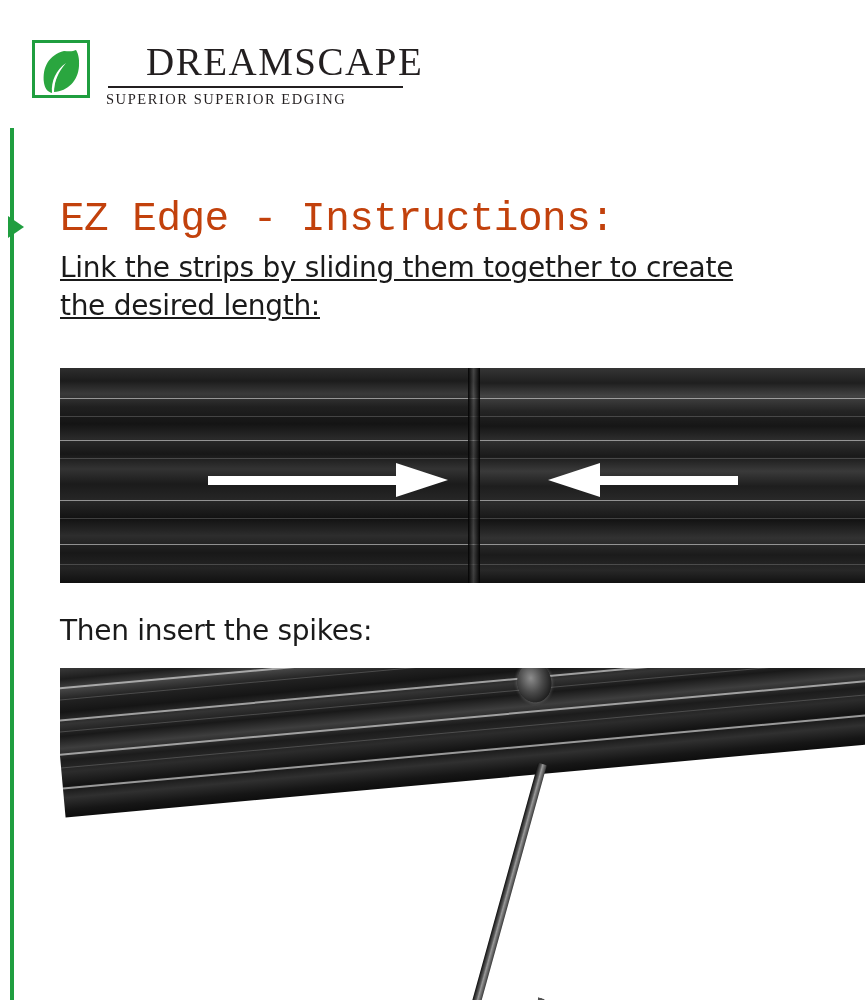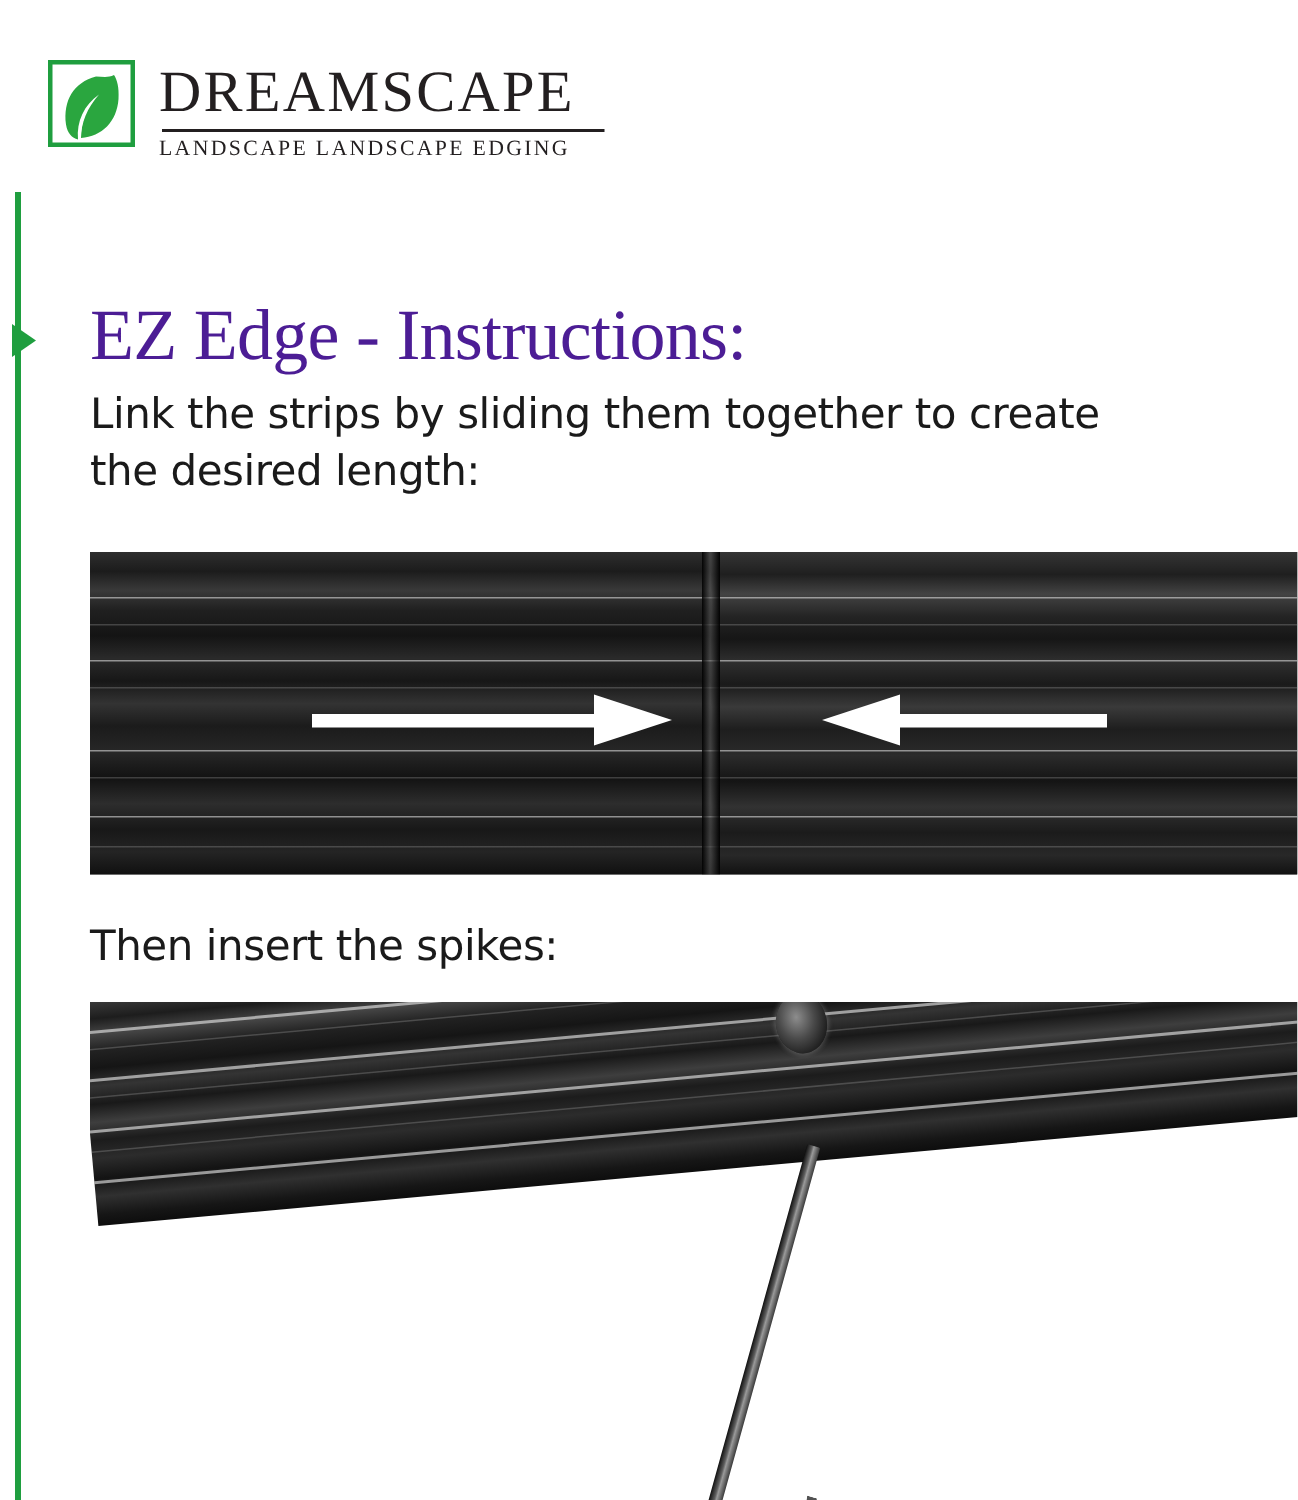--- a/index.html
+++ b/index.html
@@ -57,20 +57,21 @@
     margin-left: 16px;
     padding-top: 2px;
   }
   .brand-name {
     font-family: "Liberation Serif", serif;
     font-size: 39px;
     letter-spacing: 1.5px;
     color: #231f20;
     line-height: 1;
     font-weight: 400;
+    margin-left: 40px;
   }
   .brand-rule {
     width: 295px;
     height: 2px;
     background: #231f20;
     margin: 5px 0 4px 2px;
   }
   .brand-tagline {
     font-family: "Liberation Serif", serif;
     font-size: 14.5px;
@@ -80,37 +81,38 @@
   }
 
   
   .content {
     position: absolute;
     left: 60px;
     top: 196px;
     width: 800px;
   }
   h1.title {
-    font-family: Liberation Serif, serif;
-    font-size: 48px;
+    font-family: Liberation Mono, monospace;
+    font-size: 41px;
     font-weight: 400;
-    color: #4c1d95;
+    color: #c2410c;
     margin: 0 0 6px 0;
     letter-spacing: -0.5px;
     line-height: 1.15;
   }
   .para {
     font-family: "DejaVu Sans", sans-serif;
     font-size: 28px;
     font-weight: 400;
     color: #1a1a1a;
     line-height: 1.36;
     margin: 0;
     max-width: 720px;
     letter-spacing: -0.3px;
+    text-decoration: underline;
   }
   .subhead {
     font-family: "DejaVu Sans", sans-serif;
     font-size: 28px;
     color: #1a1a1a;
     margin: 0;
     letter-spacing: -0.3px;
     text-align: right;
   }
 
@@ -250,21 +252,21 @@
     <span>
       <svg width="50" height="50" viewBox="0 0 50 50">
         <path d="M26 6 C11 10 4 22 6 38 C7 44 10 47 14 48 C13 36 18 25 28 18 C20 27 16 37 16 47 C30 46 40 36 41 21 C41.5 13 40 8 38 5 C34 7 30 6 26 6 Z" fill="#2aa63f"></path>
         <path d="M24 22 C18 30 16 39 16 47 C15 38 17 29 24 22 Z" fill="#ffffff" opacity="0.85"></path>
       </svg>
     </span>
   </div>
   <div class="logo-text">
     <div class="brand-name">DREAMSCAPE</div>
     <div class="brand-rule"></div>
-    <div class="brand-tagline">LANDSCAPE LANDSCAPE EDGING</div>
+    <div class="brand-tagline">SUPERIOR SUPERIOR EDGING</div>
   </div>
 </div>
 
 <div class="content">
   <h1 class="title">EZ Edge - Instructions:</h1>
   <p class="para">Link the strips by sliding them together to create the desired length:</p>
 </div>
 
 <div class="fig1">
   <div class="strip strip-left"></div>

